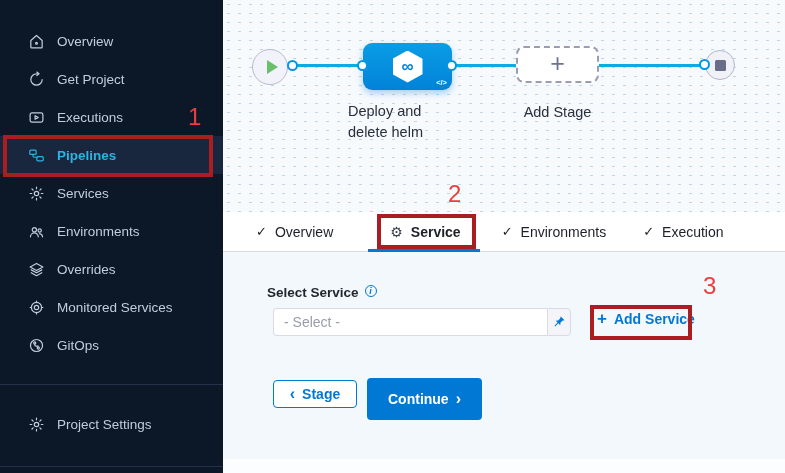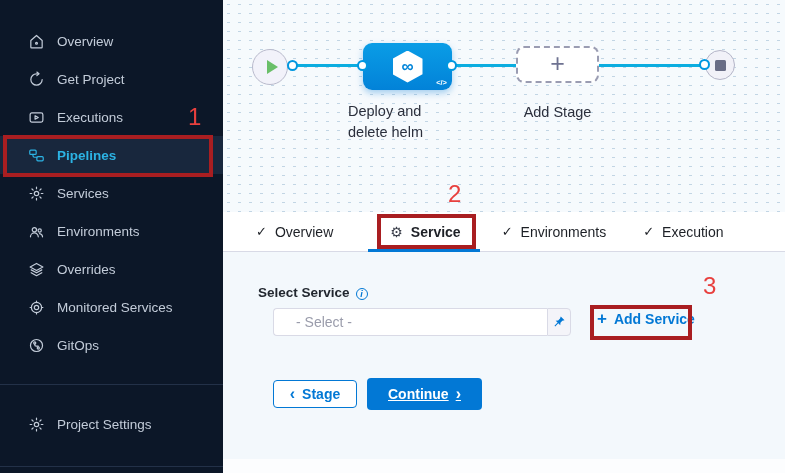--- a/index.html
+++ b/index.html
@@ -60,44 +60,44 @@
   .tab .check{font-size:13px;font-weight:bold;color:#1d2026;}
   .tab .tab-gear{font-size:14px;color:#3a3e4a;line-height:1;}
   .tab-overview{margin-left:33px;}
   .tab-service{margin-left:57px;font-weight:600;}
   .tab-environment{margin-left:41px;}
   .tab-execution{margin-left:37px;}
   .active-underline{position:absolute;left:145px;top:37px;width:112px;height:3px;background:#0278d5;}
   
   .content{position:absolute;left:223px;top:252px;width:562px;height:221px;background:#f3f8fc;}
   .footer-strip{position:absolute;left:0;top:207px;width:562px;height:14px;background:#fcfdfe;}
-  .field-label{position:absolute;left:35px;top:33px;font-size:13.5px;font-weight:bold;color:#22272f;
-    display:flex;align-items:flex-end;gap:6px;}
+  .field-label{position:absolute;left:44px;top:33px;font-size:13.5px;font-weight:bold;color:#22272f;
+    display:flex;align-items:flex-start;gap:6px;}
   .info-icon{width:12px;height:12px;border:1.2px solid #0278d5;border-radius:50%;color:#0278d5;
     font-size:9px;font-style:italic;display:inline-flex;align-items:center;justify-content:center;
     box-sizing:border-box;font-weight:bold;}
   .select-group{position:absolute;left:50px;top:56px;display:flex;height:28px;}
   .select-input{width:274px;height:28px;box-sizing:border-box;border:1px solid #d9dae6;
-    border-right:none;border-radius:4px 0 0 4px;background:#fff;padding:0 22px;
+    border-right:none;border-radius:4px 0 0 4px;background:#fff;padding:0 10px;
     font-size:14px;color:#3a3e4a;outline:none;font-family:inherit;}
   .select-input::placeholder{color:#9a9cab;opacity:1;}
   .pin-btn{width:24px;height:28px;box-sizing:border-box;border:1px solid #d9dae6;
     border-radius:0 4px 4px 0;background:#f4f4f9;display:flex;align-items:center;
     justify-content:center;cursor:pointer;}
   .pin-btn svg{width:14px;height:14px;}
   .add-service{position:absolute;left:374px;top:58px;display:flex;align-items:center;gap:7px;
     color:#0278d5;font-size:14px;font-weight:bold;cursor:pointer;}
   .add-service .plus-sm{font-size:17px;font-weight:bold;line-height:1;}
   .btn{position:absolute;display:flex;align-items:center;justify-content:center;gap:7px;
     border-radius:4px;font-size:14px;font-weight:bold;cursor:pointer;box-sizing:border-box;
     font-family:inherit;}
   .btn-back{left:50px;top:128px;width:84px;height:28px;background:#fff;
     border:1.5px solid #0278d5;color:#0278d5;}
-  .btn-continue{left:144px;top:126px;width:115px;height:32px;background:#0278d5;
-    border:none;color:#fff;text-decoration:underline;}
+  .btn-continue{left:144px;top:126px;width:115px;height:42px;background:#0278d5;
+    border:none;color:#fff;}
   .chev{font-size:16px;line-height:1;font-weight:bold;}
   
   .ann-box{position:absolute;border:4px solid #a91e21;box-sizing:border-box;z-index:6;pointer-events:none;}
   .ann-num{position:absolute;color:#e8403e;font-size:24px;z-index:6;pointer-events:none;}
   .ann-box-1{left:3px;top:135px;width:210px;height:42px;}
   .ann-num-1{left:188px;top:103px;}
   .ann-box-2{left:377px;top:214px;width:99px;height:35px;}
   .ann-num-2{left:448px;top:180px;}
   .ann-box-3{left:590px;top:305px;width:102px;height:35px;}
   .ann-num-3{left:703px;top:272px;}

